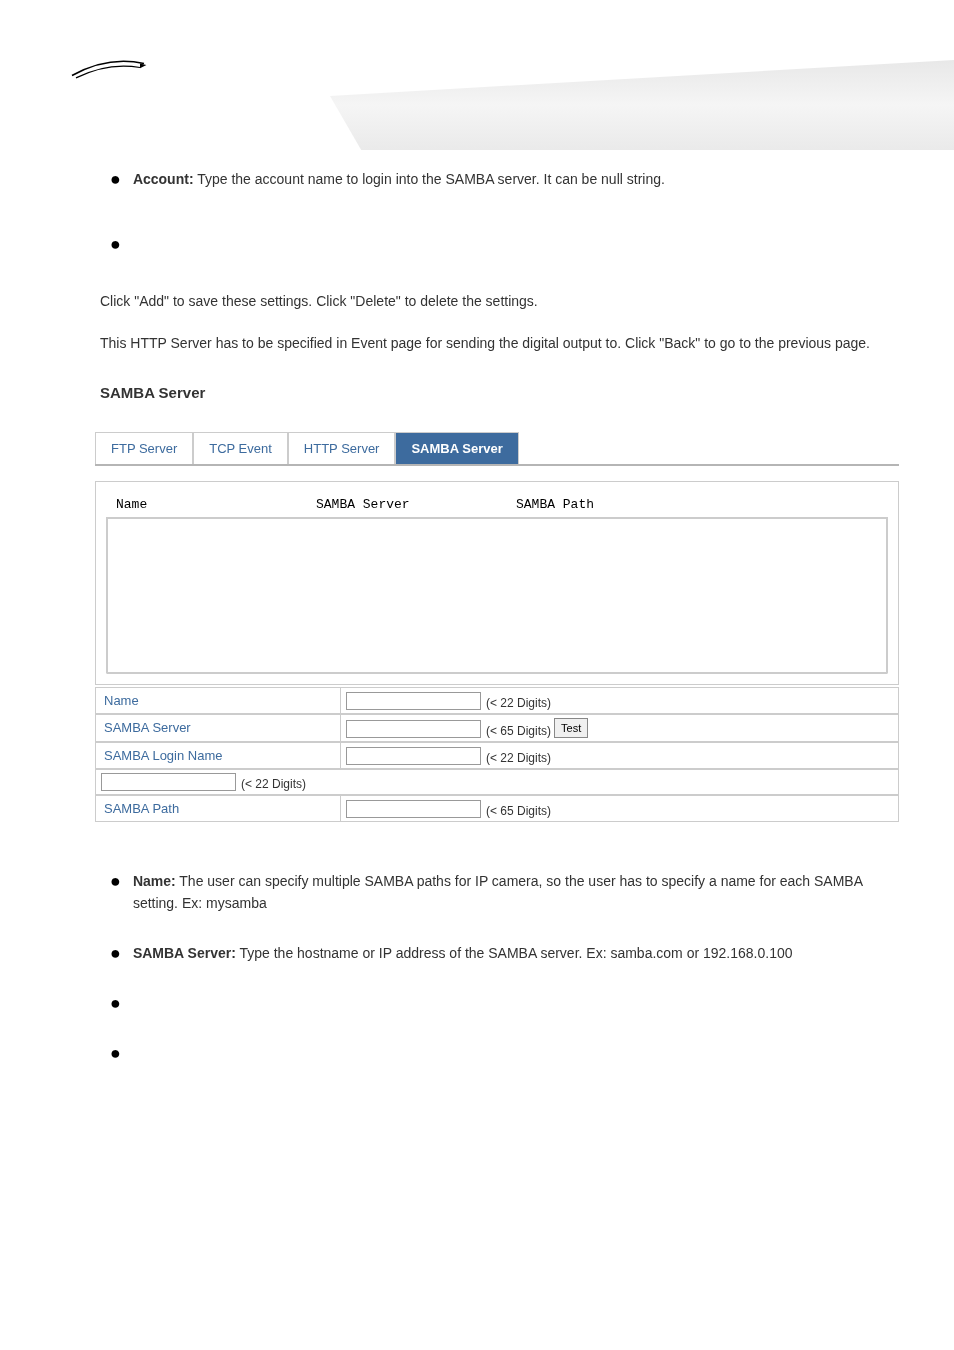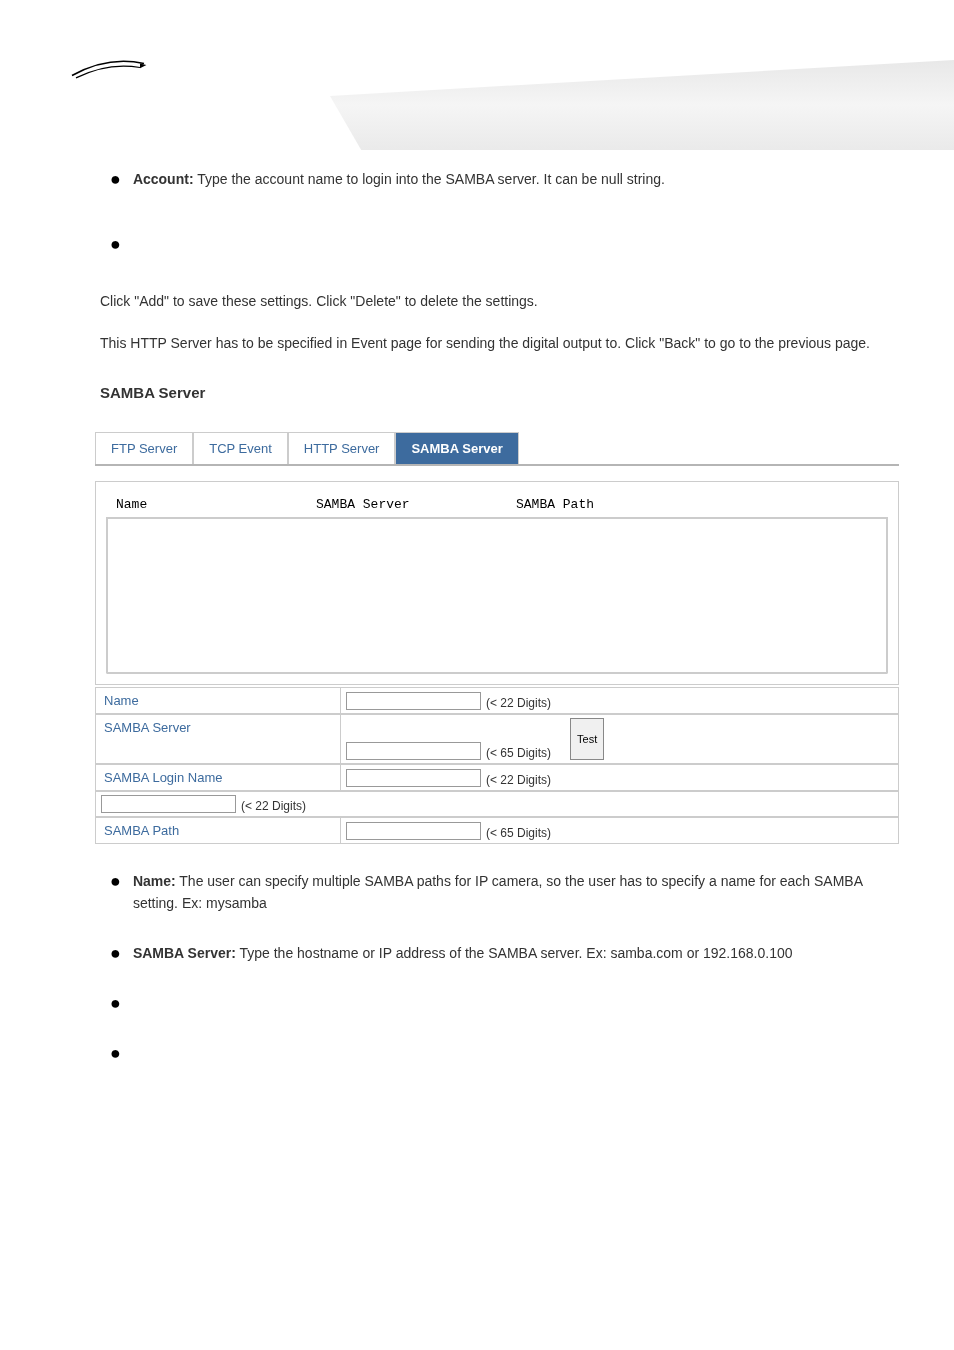--- a/index.html
+++ b/index.html
@@ -146,24 +146,24 @@
       height: 18px;
       border: 1px solid #999;
       margin-right: 5px;
     }
     .form-hint {
       font-size: 12px;
       color: #333;
     }
     .test-btn {
       border: 1px solid #888;
-      padding: 14px 6px;
+      padding: 3px 6px;
       font-size: 11px;
       background: #f0f0f0;
-      margin-left: 19px;
+      margin-left: 3px;
       cursor: pointer;
     }
     .bullets2 {
       position: absolute;
       top: 870px;
       left: 100px;
       right: 60px;
     }
     .bullet-item {
       display: flex;

